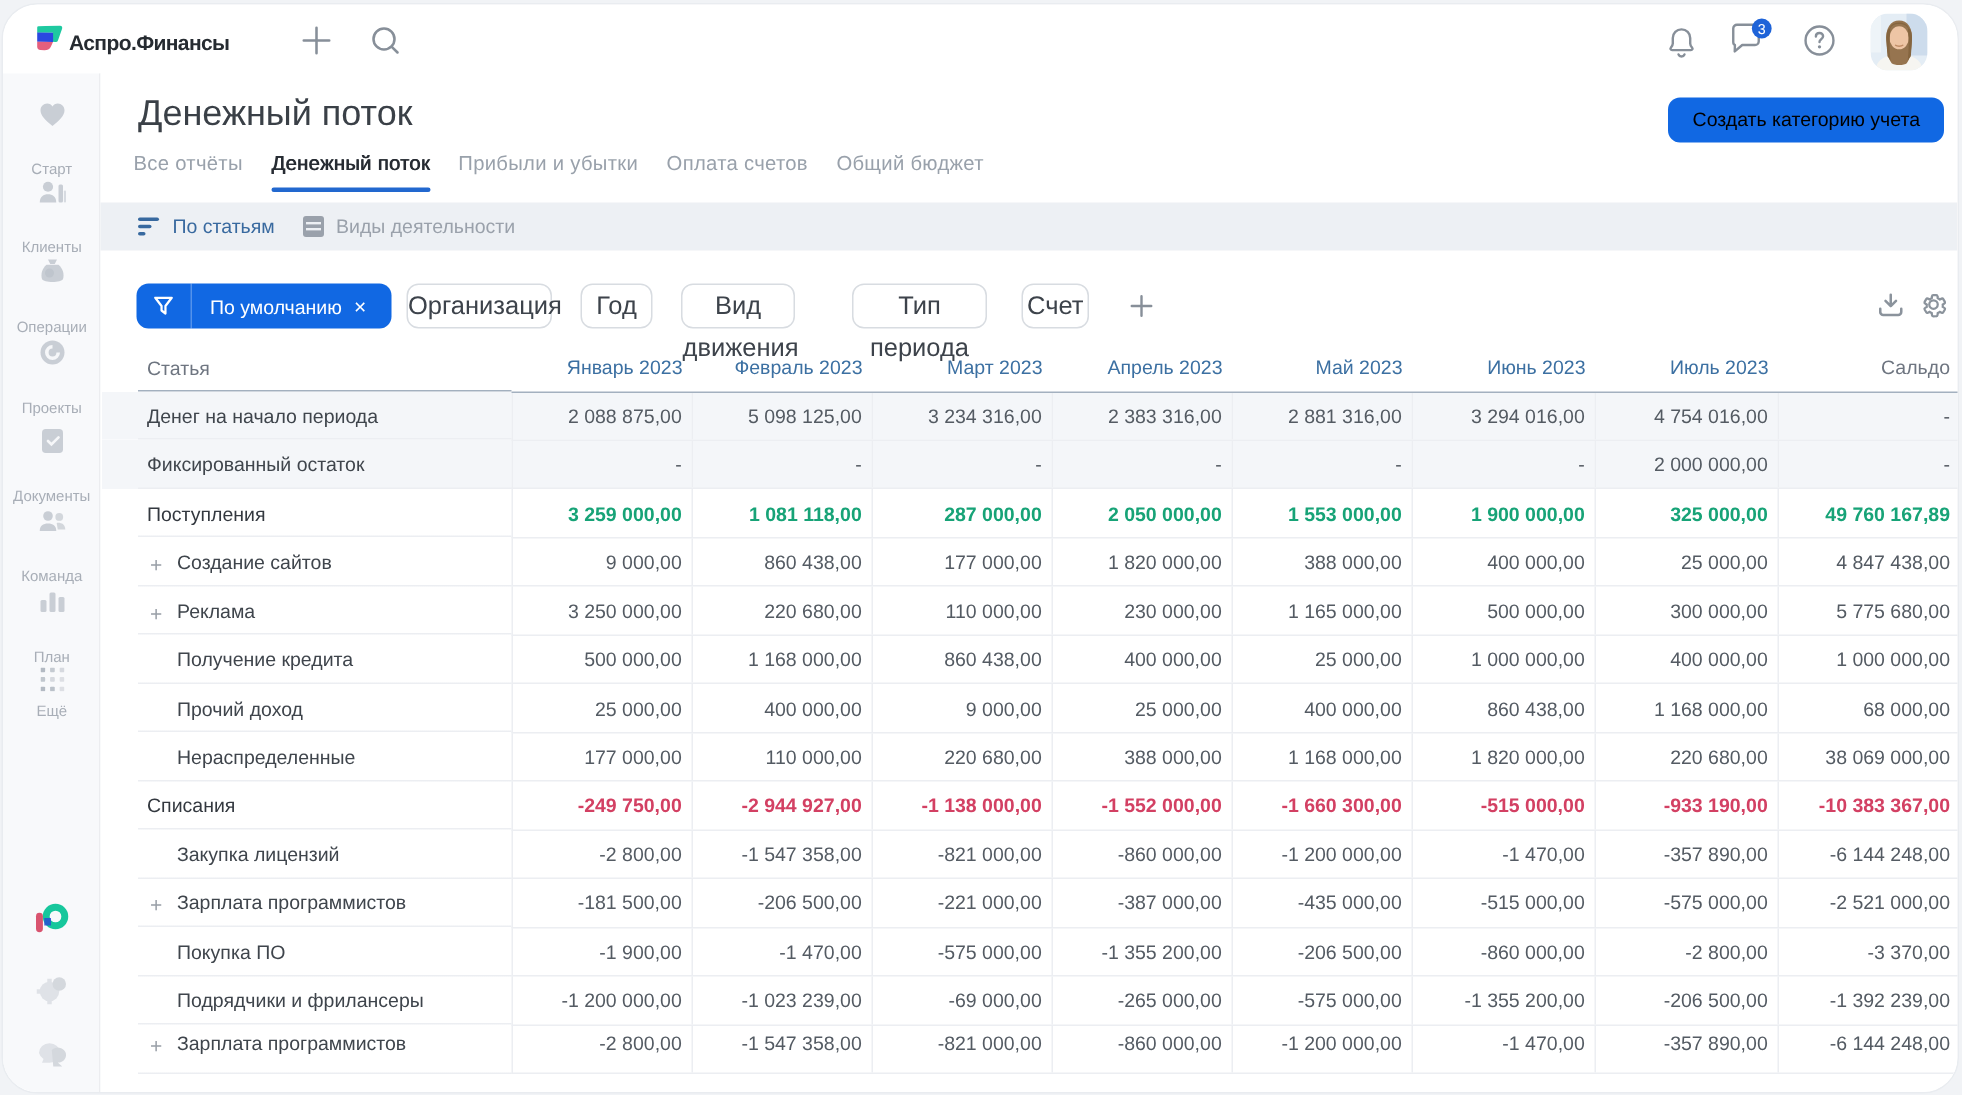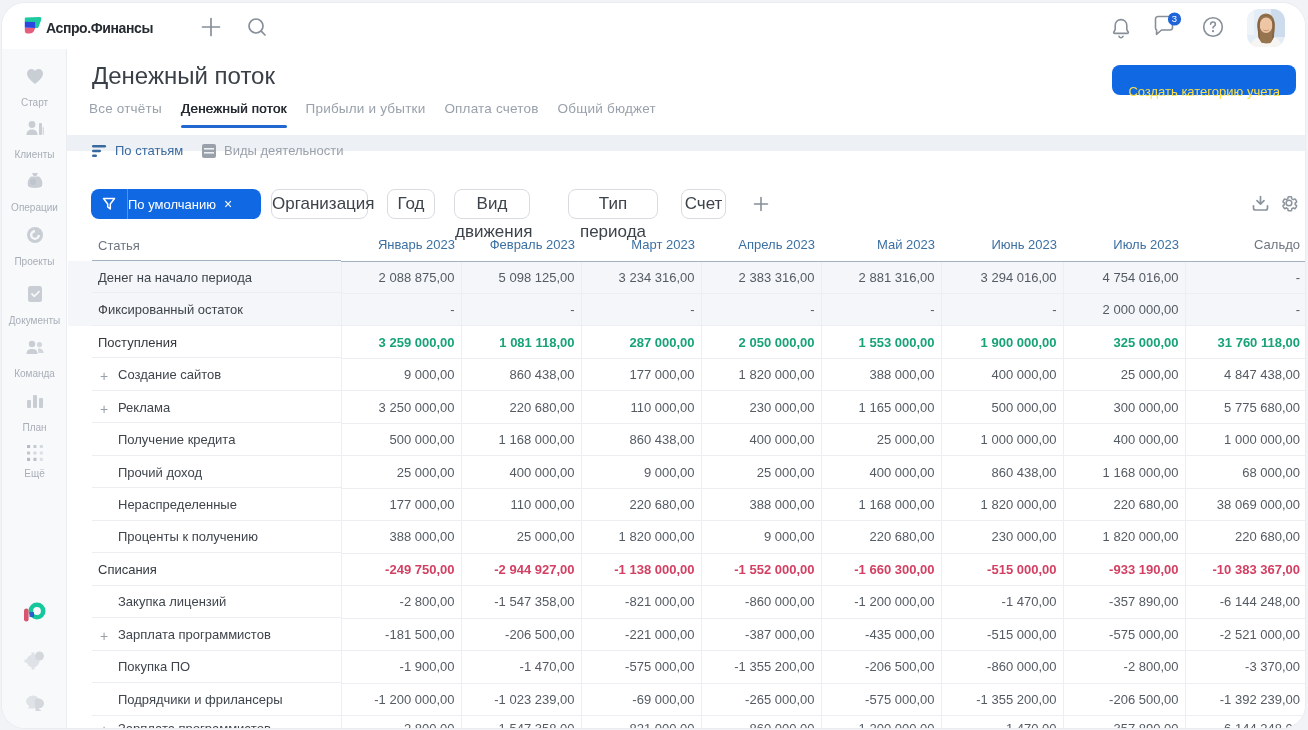--- a/index.html
+++ b/index.html
@@ -6,30 +6,30 @@
 body{background:#f1f3f6;font-family:"Liberation Sans",sans-serif;position:relative;overflow:hidden}
 .card{position:absolute;left:1px;top:2px;width:1305px;height:727px;background:#fff;border:1px solid #e9ecf0;border-radius:24px;overflow:hidden}
 
 .topbar{position:absolute;left:0;top:0;width:100%;height:46px;background:#fff}
 .logo{position:absolute;left:22px;top:14px}
 .brand{position:absolute;left:44px;top:17px;font-size:14px;font-weight:700;color:#262b31;letter-spacing:-.4px}
 .tbico{position:absolute;top:13px}
 
 .side{position:absolute;left:0;top:46px;width:65px;bottom:0;background:#f8f9fb;border-right:1px solid #ecedf0}
 .sitem{position:absolute;left:0;width:65px;text-align:center}
-.sitem .lbl{font-size:10px;color:#a8aeb7;margin-top:6px}
+.sitem .lbl{font-size:10px;color:#a8aeb7;margin-top:16px}
 
 .main{position:absolute;left:65px;top:46px;right:0;bottom:0;background:#fff}
 .h1{position:absolute;left:25px;top:13px;font-size:24px;font-weight:400;color:#3a4047}
-.newbtn{position:absolute;right:9px;top:16px;height:30px;line-height:30px;padding:12px 16px;background:#1168e3;color:#fde047;font-size:13px;border-radius:8px}
+.newbtn{position:absolute;right:9px;top:16px;height:30px;line-height:30px;padding:0 16px;background:#1168e3;color:#000000;font-size:13px;border-radius:8px}
 .tabs{position:absolute;left:22px;top:52px;height:26px;display:flex;gap:19px;white-space:nowrap}
 .tab{display:inline-block;font-size:13.5px;letter-spacing:.2px;color:#99a1ab}
 .tab.act{color:#272c33;font-weight:400;text-shadow:.5px 0 0 #272c33;position:relative}
 .tab.act:after{content:"";position:absolute;left:0;right:0;bottom:-1px;height:3px;border-radius:2px;background:#2268cf}
-.band{position:absolute;left:0;top:86px;right:0;height:16px;background:#edf0f4}
+.band{position:absolute;left:0;top:86px;right:0;height:32px;background:#edf0f4}
 .band .bt{position:absolute;top:0;height:32px;line-height:32px;font-size:13px}
 .filters{position:absolute;left:0;top:118px;right:0;height:68px}
 .fpill{position:absolute;left:24px;top:22px;height:30px;background:#1168e3;border-radius:8px;color:#fff;font-size:13px;display:flex;align-items:center}
 .fpill .sep{width:1px;height:30px;background:rgba(255,255,255,.28);margin:0 0}
 .fbtn{position:absolute;top:22px;height:30px;line-height:28px;border:1px solid #d8dce1;border-radius:8px;background:#fff;color:#3d434b;font-size:17px;text-align:center}
 
 table{border-collapse:collapse;table-layout:fixed;position:absolute;left:1px;top:180px;width:1239px}
 td,th{font-size:13px;overflow:hidden;white-space:nowrap;padding:0 6px 0 0;border-bottom:1px solid #eceef2;height:32.48px}
 th{height:32px;border-bottom:1px solid #a3b0bf}
 td.c1,th.c1{border-right:0;padding-left:30px;padding-right:4px;text-align:left;border-bottom:0;background-repeat:no-repeat;background-position:24px bottom;background-size:calc(100% - 24px) 1px}
@@ -194,21 +194,21 @@
           </g>
         </svg>
       <span class="bt" style="left:157px;color:#9aa1ab">Виды деятельности</span>
     </div>
     <div class="filters">
       <div class="fpill" style="width:170px">
         <svg style="margin:0 11px" width="14" height="14" viewBox="0 0 14 14" fill="none" stroke="#fff" stroke-width="1.5" stroke-linejoin="round">
             <path d="M1.5 1.5 H12.5 L8.3 7 V12 L5.7 10 V7 Z"></path>
           </svg>
         <div class="sep"></div>
-        <span style="">По умолчанию</span>
+        <span style="margin-left:12px">По умолчанию</span>
         <span style="margin-left:8px;font-size:14px">×</span>
       </div>
       <div class="fbtn" style="left:204px;width:97px">Организация</div>
       <div class="fbtn" style="left:320px;width:48px">Год</div>
       <div class="fbtn" style="left:387px;width:76px">Вид движения</div>
       <div class="fbtn" style="left:501px;width:90px">Тип периода</div>
       <div class="fbtn" style="left:614px;width:45px">Счет</div>
       <svg style="position:absolute;left:686px;top:29px" width="16" height="16" viewBox="0 0 16 16" fill="none" stroke="#878f99" stroke-width="1.6" stroke-linecap="round">
           <path d="M8 1.5 V14.5 M1.5 8 H14.5"></path>
         </svg>
@@ -269,21 +269,21 @@
           </tr>
       <tr class="tot">
             <td class="c1">Поступления</td>
             <td class="num grn">3 259 000,00</td>
             <td class="num grn">1 081 118,00</td>
             <td class="num grn">287 000,00</td>
             <td class="num grn">2 050 000,00</td>
             <td class="num grn">1 553 000,00</td>
             <td class="num grn">1 900 000,00</td>
             <td class="num grn">325 000,00</td>
-            <td class="num grn sal">31 760 118,00</td>
+            <td class="num grn sal">49 760 167,89</td>
           </tr>
       <tr>
             <td class="c1 lv2"><span class="plus">+</span>Создание сайтов</td>
             <td class="num">9 000,00</td>
             <td class="num">860 438,00</td>
             <td class="num">177 000,00</td>
             <td class="num">1 820 000,00</td>
             <td class="num">388 000,00</td>
             <td class="num">400 000,00</td>
             <td class="num">25 000,00</td>
@@ -325,31 +325,20 @@
       <tr>
             <td class="c1 lv2">Нераспределенные</td>
             <td class="num">177 000,00</td>
             <td class="num">110 000,00</td>
             <td class="num">220 680,00</td>
             <td class="num">388 000,00</td>
             <td class="num">1 168 000,00</td>
             <td class="num">1 820 000,00</td>
             <td class="num">220 680,00</td>
             <td class="num sal">38 069 000,00</td>
-          </tr>
-      <tr>
-            <td class="c1 lv2">Проценты к получению</td>
-            <td class="num">388 000,00</td>
-            <td class="num">25 000,00</td>
-            <td class="num">1 820 000,00</td>
-            <td class="num">9 000,00</td>
-            <td class="num">220 680,00</td>
-            <td class="num">230 000,00</td>
-            <td class="num">1 820 000,00</td>
-            <td class="num sal">220 680,00</td>
           </tr>
       <tr class="tot">
             <td class="c1">Списания</td>
             <td class="num red">-249 750,00</td>
             <td class="num red">-2 944 927,00</td>
             <td class="num red">-1 138 000,00</td>
             <td class="num red">-1 552 000,00</td>
             <td class="num red">-1 660 300,00</td>
             <td class="num red">-515 000,00</td>
             <td class="num red">-933 190,00</td>

